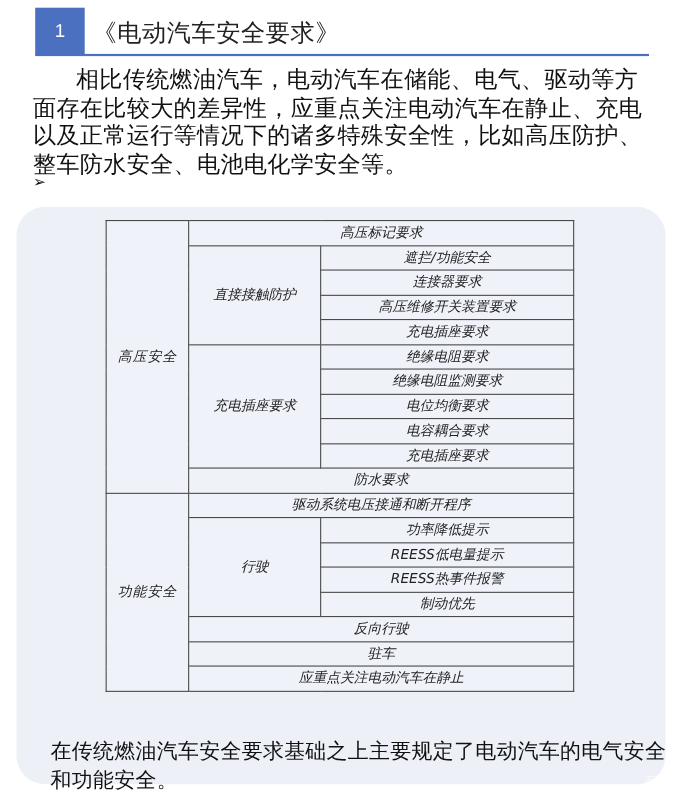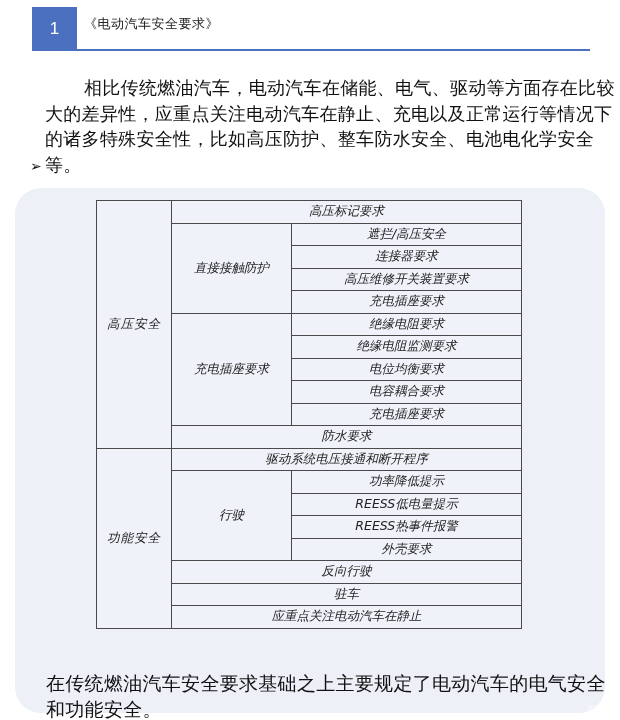--- a/index.html
+++ b/index.html
@@ -10,29 +10,29 @@
     color: #1a1a1a;
   }
   .header { position: absolute; left: 32px; top: 7px; width: 558px; height: 44px; }
   .num-box {
     position: absolute; left: 0; top: 0; width: 45px; height: 43px;
     background: #4a70bf; color: #fff;
     font-family: "Liberation Sans", sans-serif; font-size: 17px;
     display: flex; align-items: center; justify-content: center;
   }
   .title {
-    position: absolute; left: 52px; top: 8px; font-size: 13px; color: #222;
+    position: absolute; left: 52px; top: 8px; font-size: 22px; color: #222;
     white-space: nowrap; letter-spacing: 0.5px;
   }
   .underline { position: absolute; left: 0; top: 42px; width: 558px; height: 2px; background: #4a70bf; }
 
   .intro {
     position: absolute; left: 30px; top: 60px; width: 570px;
-    font-size: 18px; line-height: 25.5px; color: #111; letter-spacing: 0.3px;
-    text-indent: 39px; margin: 15px;
+    font-size: 21px; line-height: 25.5px; color: #111; letter-spacing: 0.3px;
+    text-indent: 39px; margin: 0;
   }
   .subhead {
     position: absolute; left: 30px; top: 158px; font-size: 19.5px; color: #111;
     display: flex; align-items: center; gap: 8px;
   }
   .subhead .arrow { font-size: 14px; }
 
   .panel {
     position: absolute; left: 15px; top: 188px; width: 590px; height: 525px;
     background: #eef0f8; border-radius: 26px;
@@ -86,21 +86,21 @@
       <col class="c3">
     </colgroup>
   <tbody>
 
     <tr>
       <td rowspan="11" class="top-level">高压安全</td>
       <td colspan="2">高压标记要求</td>
     </tr>
     <tr>
       <td rowspan="4">直接接触防护</td>
-      <td>遮拦/高压安全</td>
+      <td>遮拦/功能安全</td>
     </tr>
     <tr>
       <td>连接器要求</td>
     </tr>
     <tr>
       <td>高压维修开关装置要求</td>
     </tr>
     <tr>
       <td>充电插座要求</td>
     </tr>
@@ -132,21 +132,21 @@
       <td rowspan="4">行驶</td>
       <td>功率降低提示</td>
     </tr>
     <tr>
       <td>REESS低电量提示</td>
     </tr>
     <tr>
       <td>REESS热事件报警</td>
     </tr>
     <tr>
-      <td>外壳要求</td>
+      <td>制动优先</td>
     </tr>
     <tr>
       <td colspan="2">反向行驶</td>
     </tr>
     <tr>
       <td colspan="2">驻车</td>
     </tr>
     <tr>
       <td colspan="2">应重点关注电动汽车在静止</td>
     </tr>

